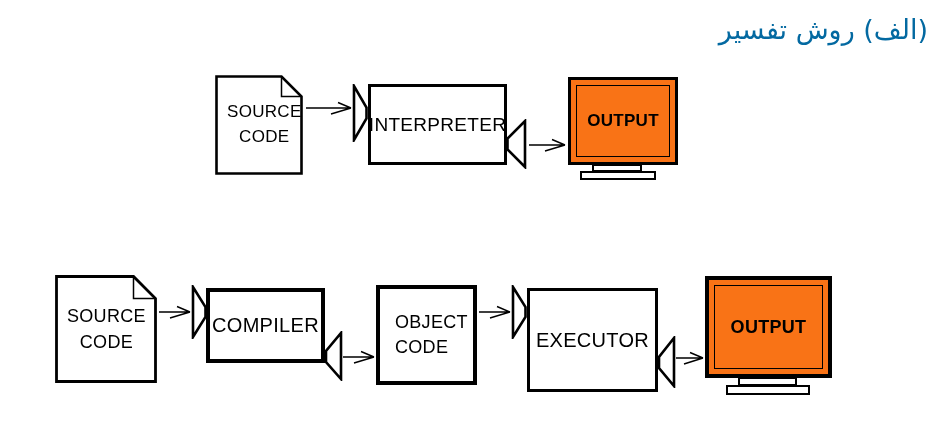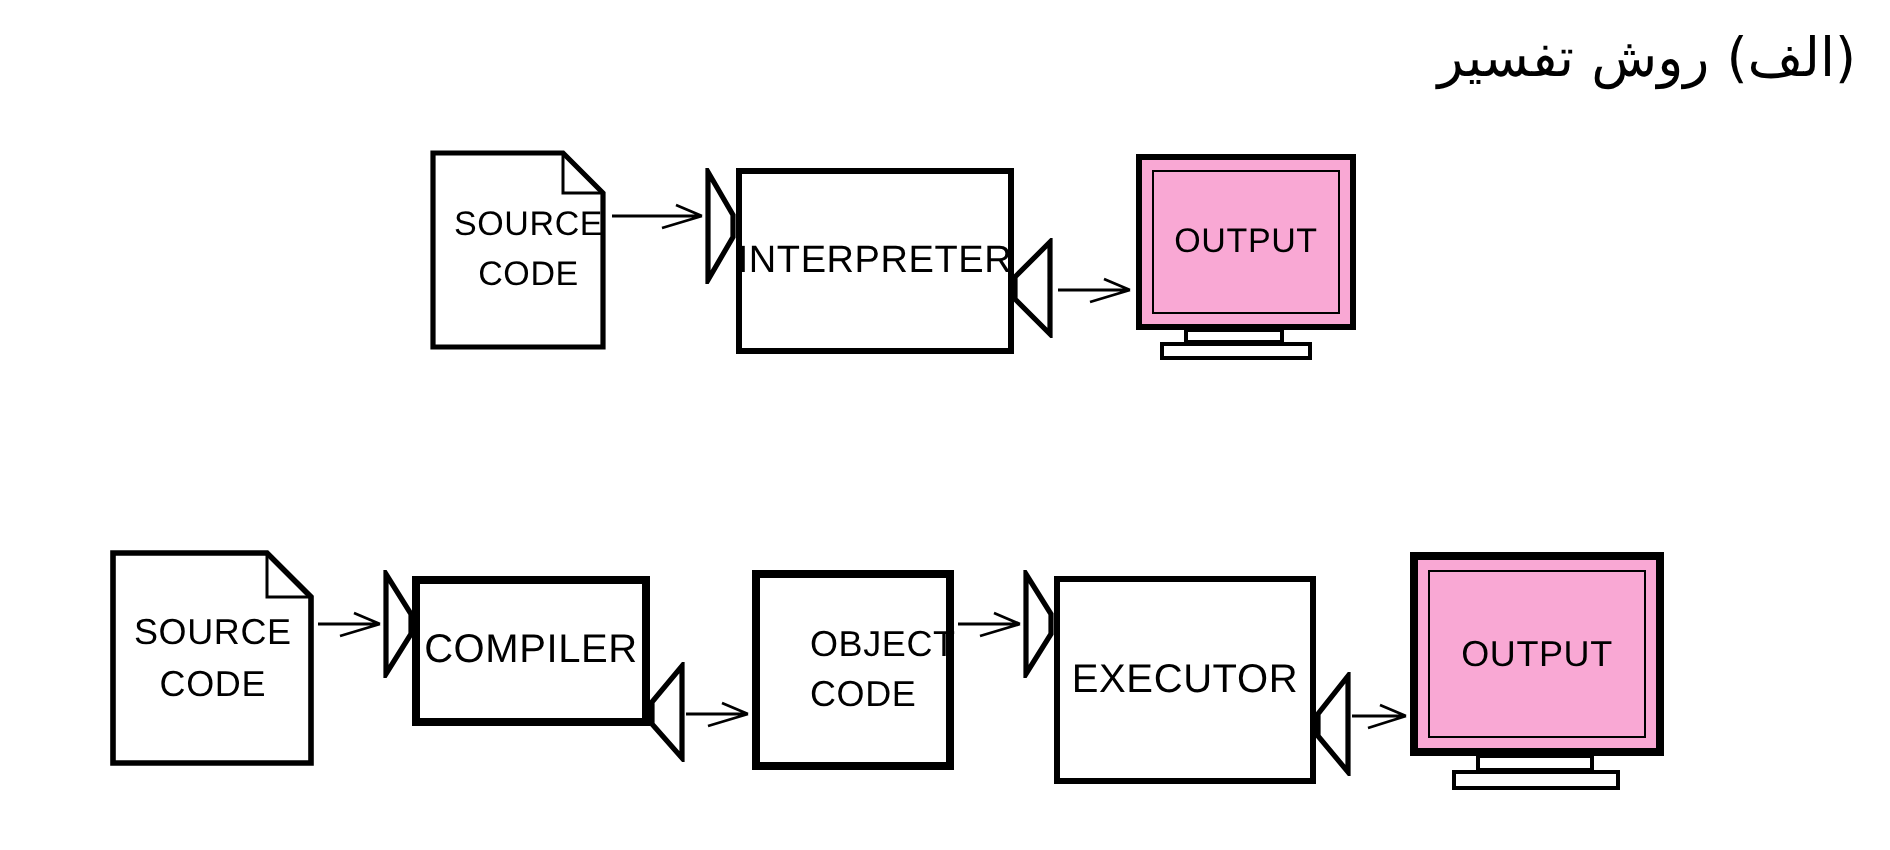--- a/index.html
+++ b/index.html
@@ -8,40 +8,40 @@
     position:relative; width:945px; height:425px;
     background:#ffffff; color:#000; overflow:hidden;
     font-family:"Liberation Sans", sans-serif;
   }
   svg { display:block; }
   .abs { position:absolute; }
 
   .heading {
     position:absolute; direction:rtl; text-align:right;
     font-family:"DejaVu Sans", sans-serif;
-    font-size:27px; color:#000000; white-space:nowrap;
+    font-size:27px; color:#0369a1; white-space:nowrap;
   }
 
   .flowbox {
     position:absolute; background:#fff;
     display:flex; align-items:center; justify-content:center;
     letter-spacing:0.3px; color:#000;
   }
   .b3 { border:3px solid #000; }
   .b4 { border:4px solid #000; }
   .lbl { white-space:nowrap; }
 
   .docnode { position:absolute;text-align:center; }
   .doclabel {
     position:absolute; left:12px; top:50%; transform:translateY(-50%);
     line-height:1.45; letter-spacing:0.3px;
   }
 
   .monitor { position:absolute; }
-  .mbody  { position:absolute; left:0; top:0; right:0; background:#f9a8d4; border:3.5px solid #000; }
+  .mbody  { position:absolute; left:0; top:0; right:0; background:#f97316; border:3.5px solid #000;font-weight:bold; }
   .mscreen{ position:absolute; left:5px; top:5px; right:5px; bottom:5px;
             border:1.6px solid #000; display:flex; align-items:center; justify-content:center;
             letter-spacing:0.3px; }
   .mneck, .mbase { position:absolute; background:#fff; border:2.6px solid #000; }
 
   .fs17{font-size:17px;} .fs18{font-size:18px;} .fs19{font-size:19px;} .fs20{font-size:20px;}
 </style>
 </head>
 <body>
 
@@ -61,21 +61,21 @@
   </div>
 
   <svg class="abs" style="left:306px; top:99px;" width="47" height="18" viewBox="0 0 47 18">
     <path d="M0,9 H45 M45,9 L32,3.5 M45,9 L25,15" fill="none" stroke="#000" stroke-width="1.4"></path>
   </svg>
 
   <svg class="abs" style="left:352px; top:84px;" width="16" height="58" viewBox="0 0 16 58">
     <path d="M2,2 L2,56 L14.5,34.5 L14.5,23.5 Z" fill="#fff" stroke="#000" stroke-width="2.6"></path>
   </svg>
 
-  <div class="flowbox b3" style="left:368px; top:84px; width:139px; height:93px;">
+  <div class="flowbox b3" style="left:368px; top:84px; width:139px; height:81px;">
     <span class="lbl fs19">INTERPRETER</span>
   </div>
 
   <svg class="abs" style="left:505px; top:119px;" width="22" height="50" viewBox="0 0 22 50">
     <path d="M20,2 L20,48 L2.5,30.5 L2.5,19.5 Z" fill="#fff" stroke="#000" stroke-width="2.6"></path>
   </svg>
 
   <svg class="abs" style="left:529px; top:136px;" width="38" height="18" viewBox="0 0 38 18">
     <path d="M0,9 H36 M36,9 L23,3.5 M36,9 L16,15" fill="none" stroke="#000" stroke-width="1.4"></path>
   </svg>
@@ -115,21 +115,21 @@
   </div>
 
   <svg class="abs" style="left:324px; top:331px;" width="19" height="50" viewBox="0 0 19 50">
     <path d="M17,2 L17,48 L2,31 L2,20 Z" fill="#fff" stroke="#000" stroke-width="2.6"></path>
   </svg>
 
   <svg class="abs" style="left:343px; top:348px;" width="33" height="18" viewBox="0 0 33 18">
     <path d="M0,9 H31 M31,9 L18,3.5 M31,9 L11,15" fill="none" stroke="#000" stroke-width="1.4"></path>
   </svg>
 
-  <div class="flowbox b4" style="left:376px; top:285px; width:101px; height:100px; justify-content:flex-start; padding-left:25px;">
+  <div class="flowbox b4" style="left:376px; top:285px; width:101px; height:100px; justify-content:flex-start; padding-left:15px;">
     <div class="fs18" style="line-height:1.4; letter-spacing:0.3px;">
       <div>OBJECT</div>
       <div>CODE</div>
     </div>
   </div>
 
   <svg class="abs" style="left:479px; top:303px;" width="33" height="18" viewBox="0 0 33 18">
     <path d="M0,9 H31 M31,9 L18,3.5 M31,9 L11,15" fill="none" stroke="#000" stroke-width="1.4"></path>
   </svg>
 

